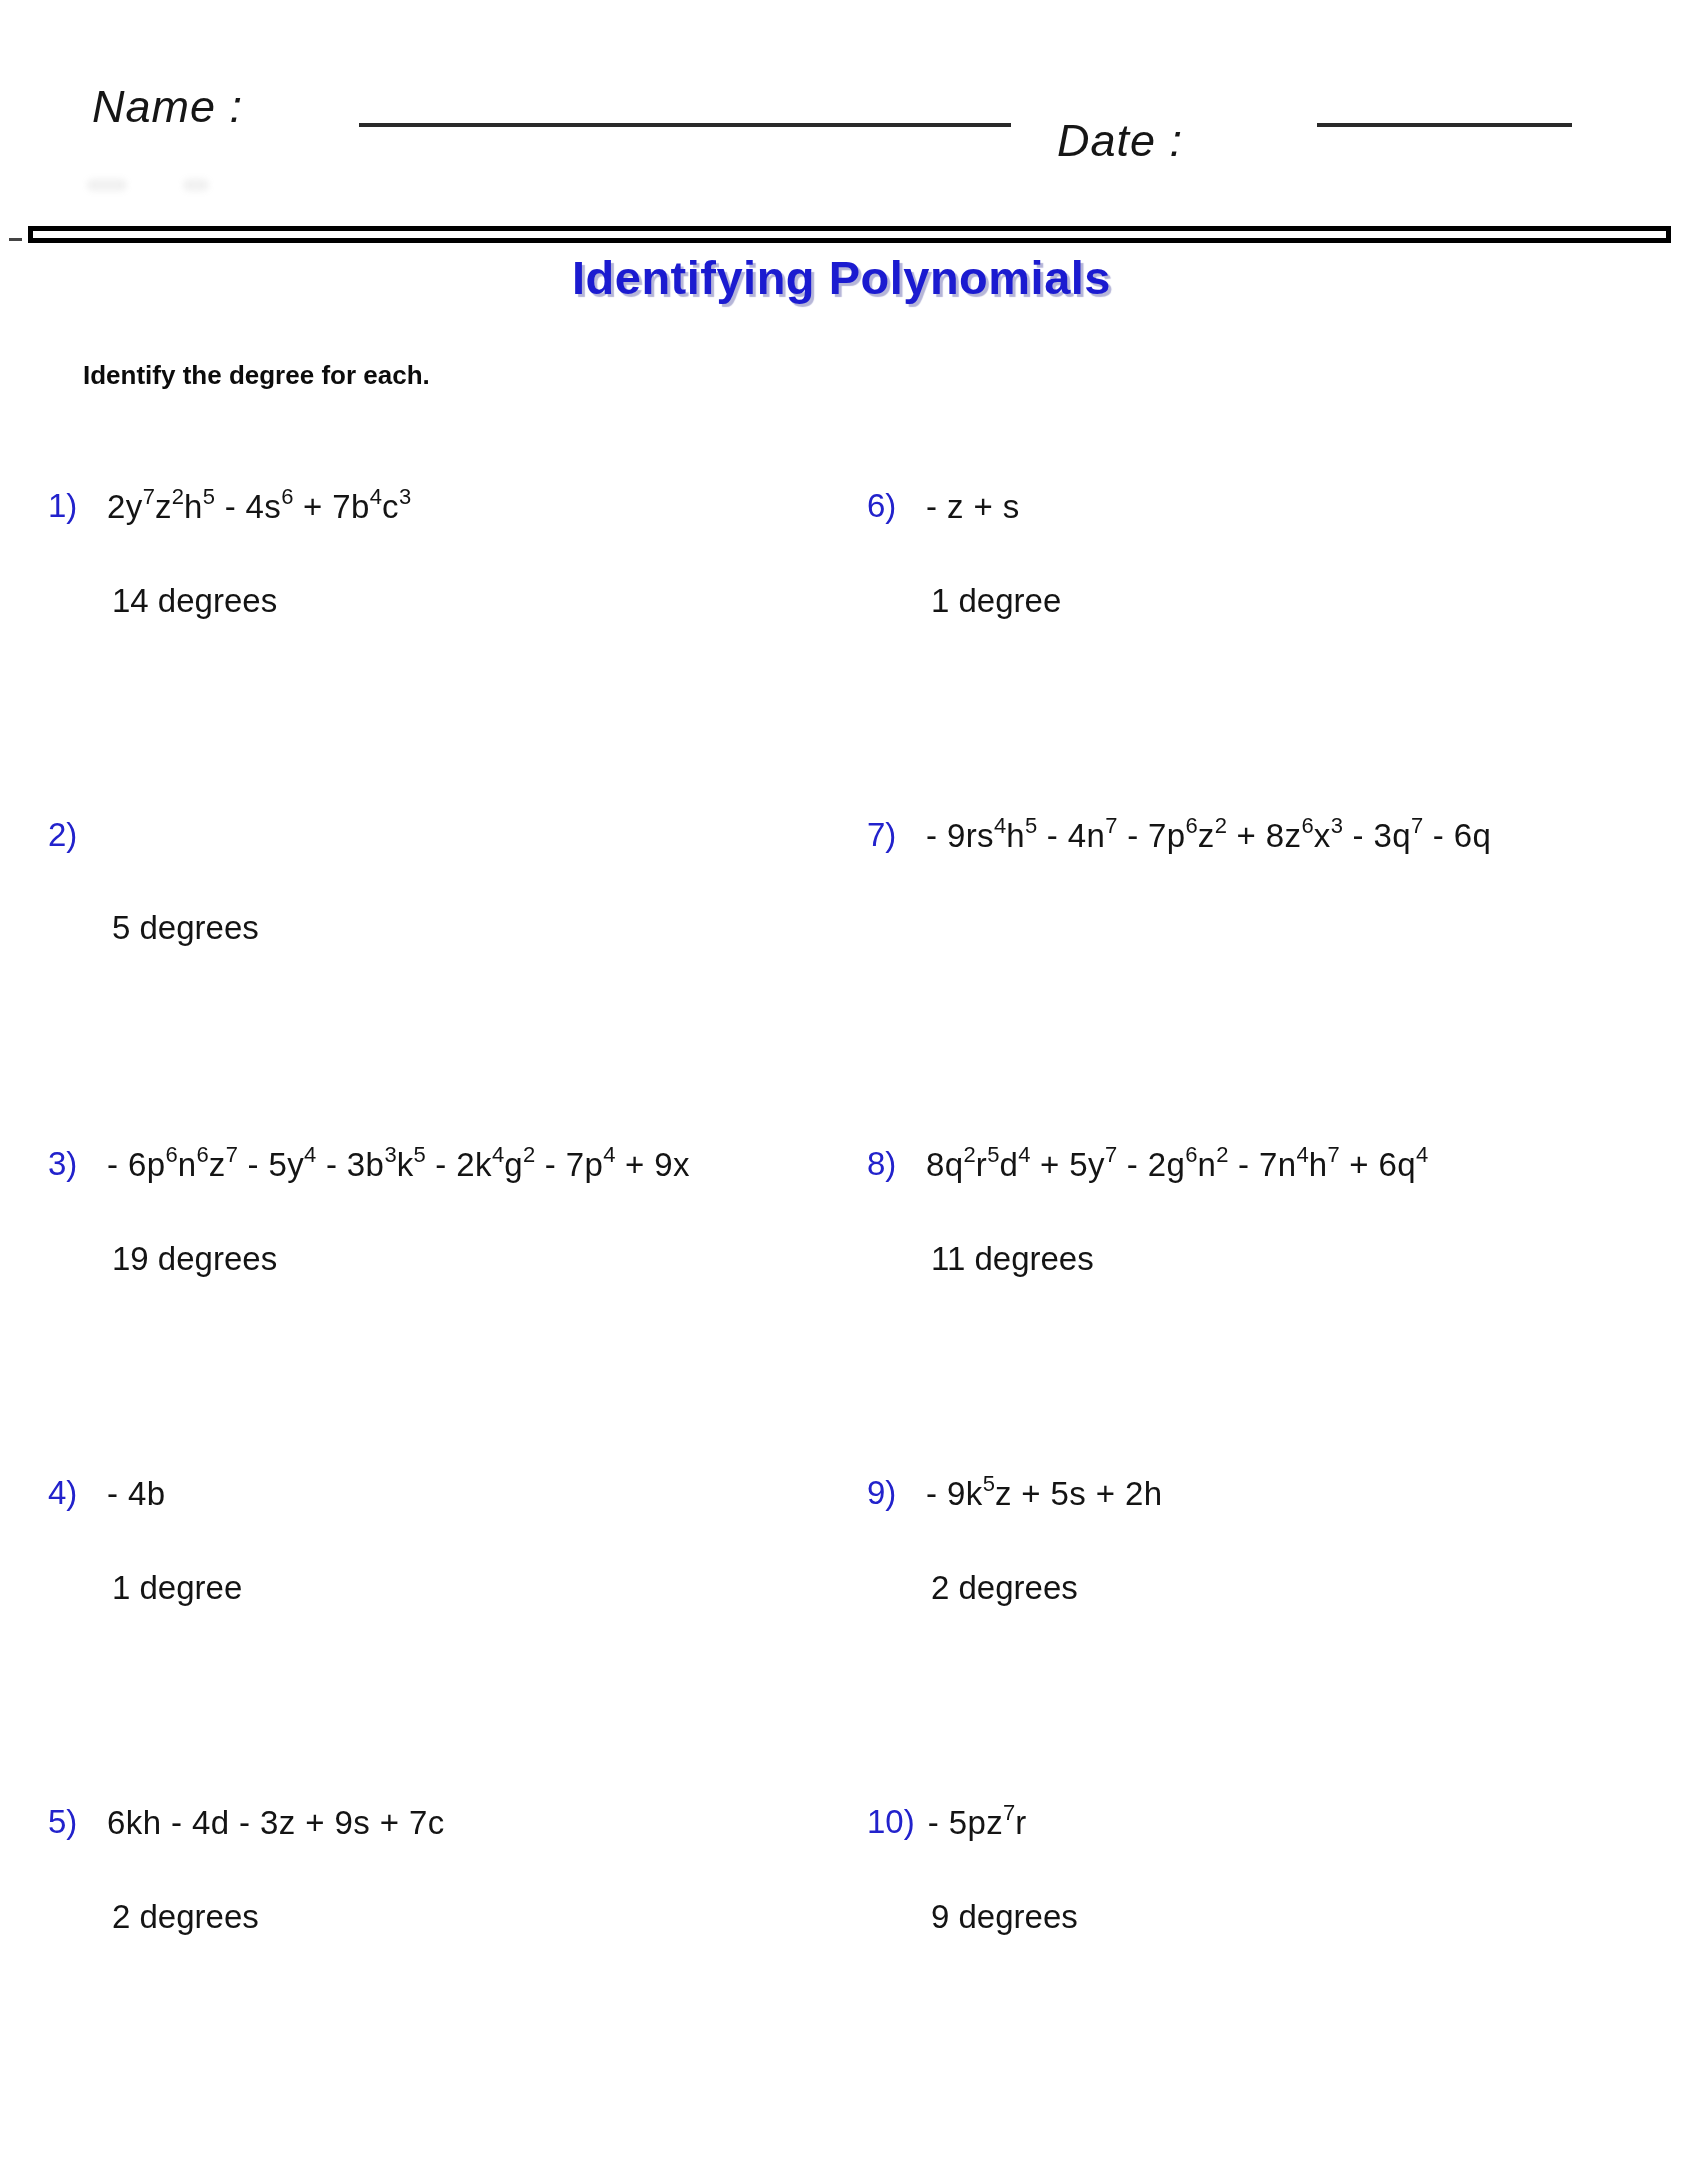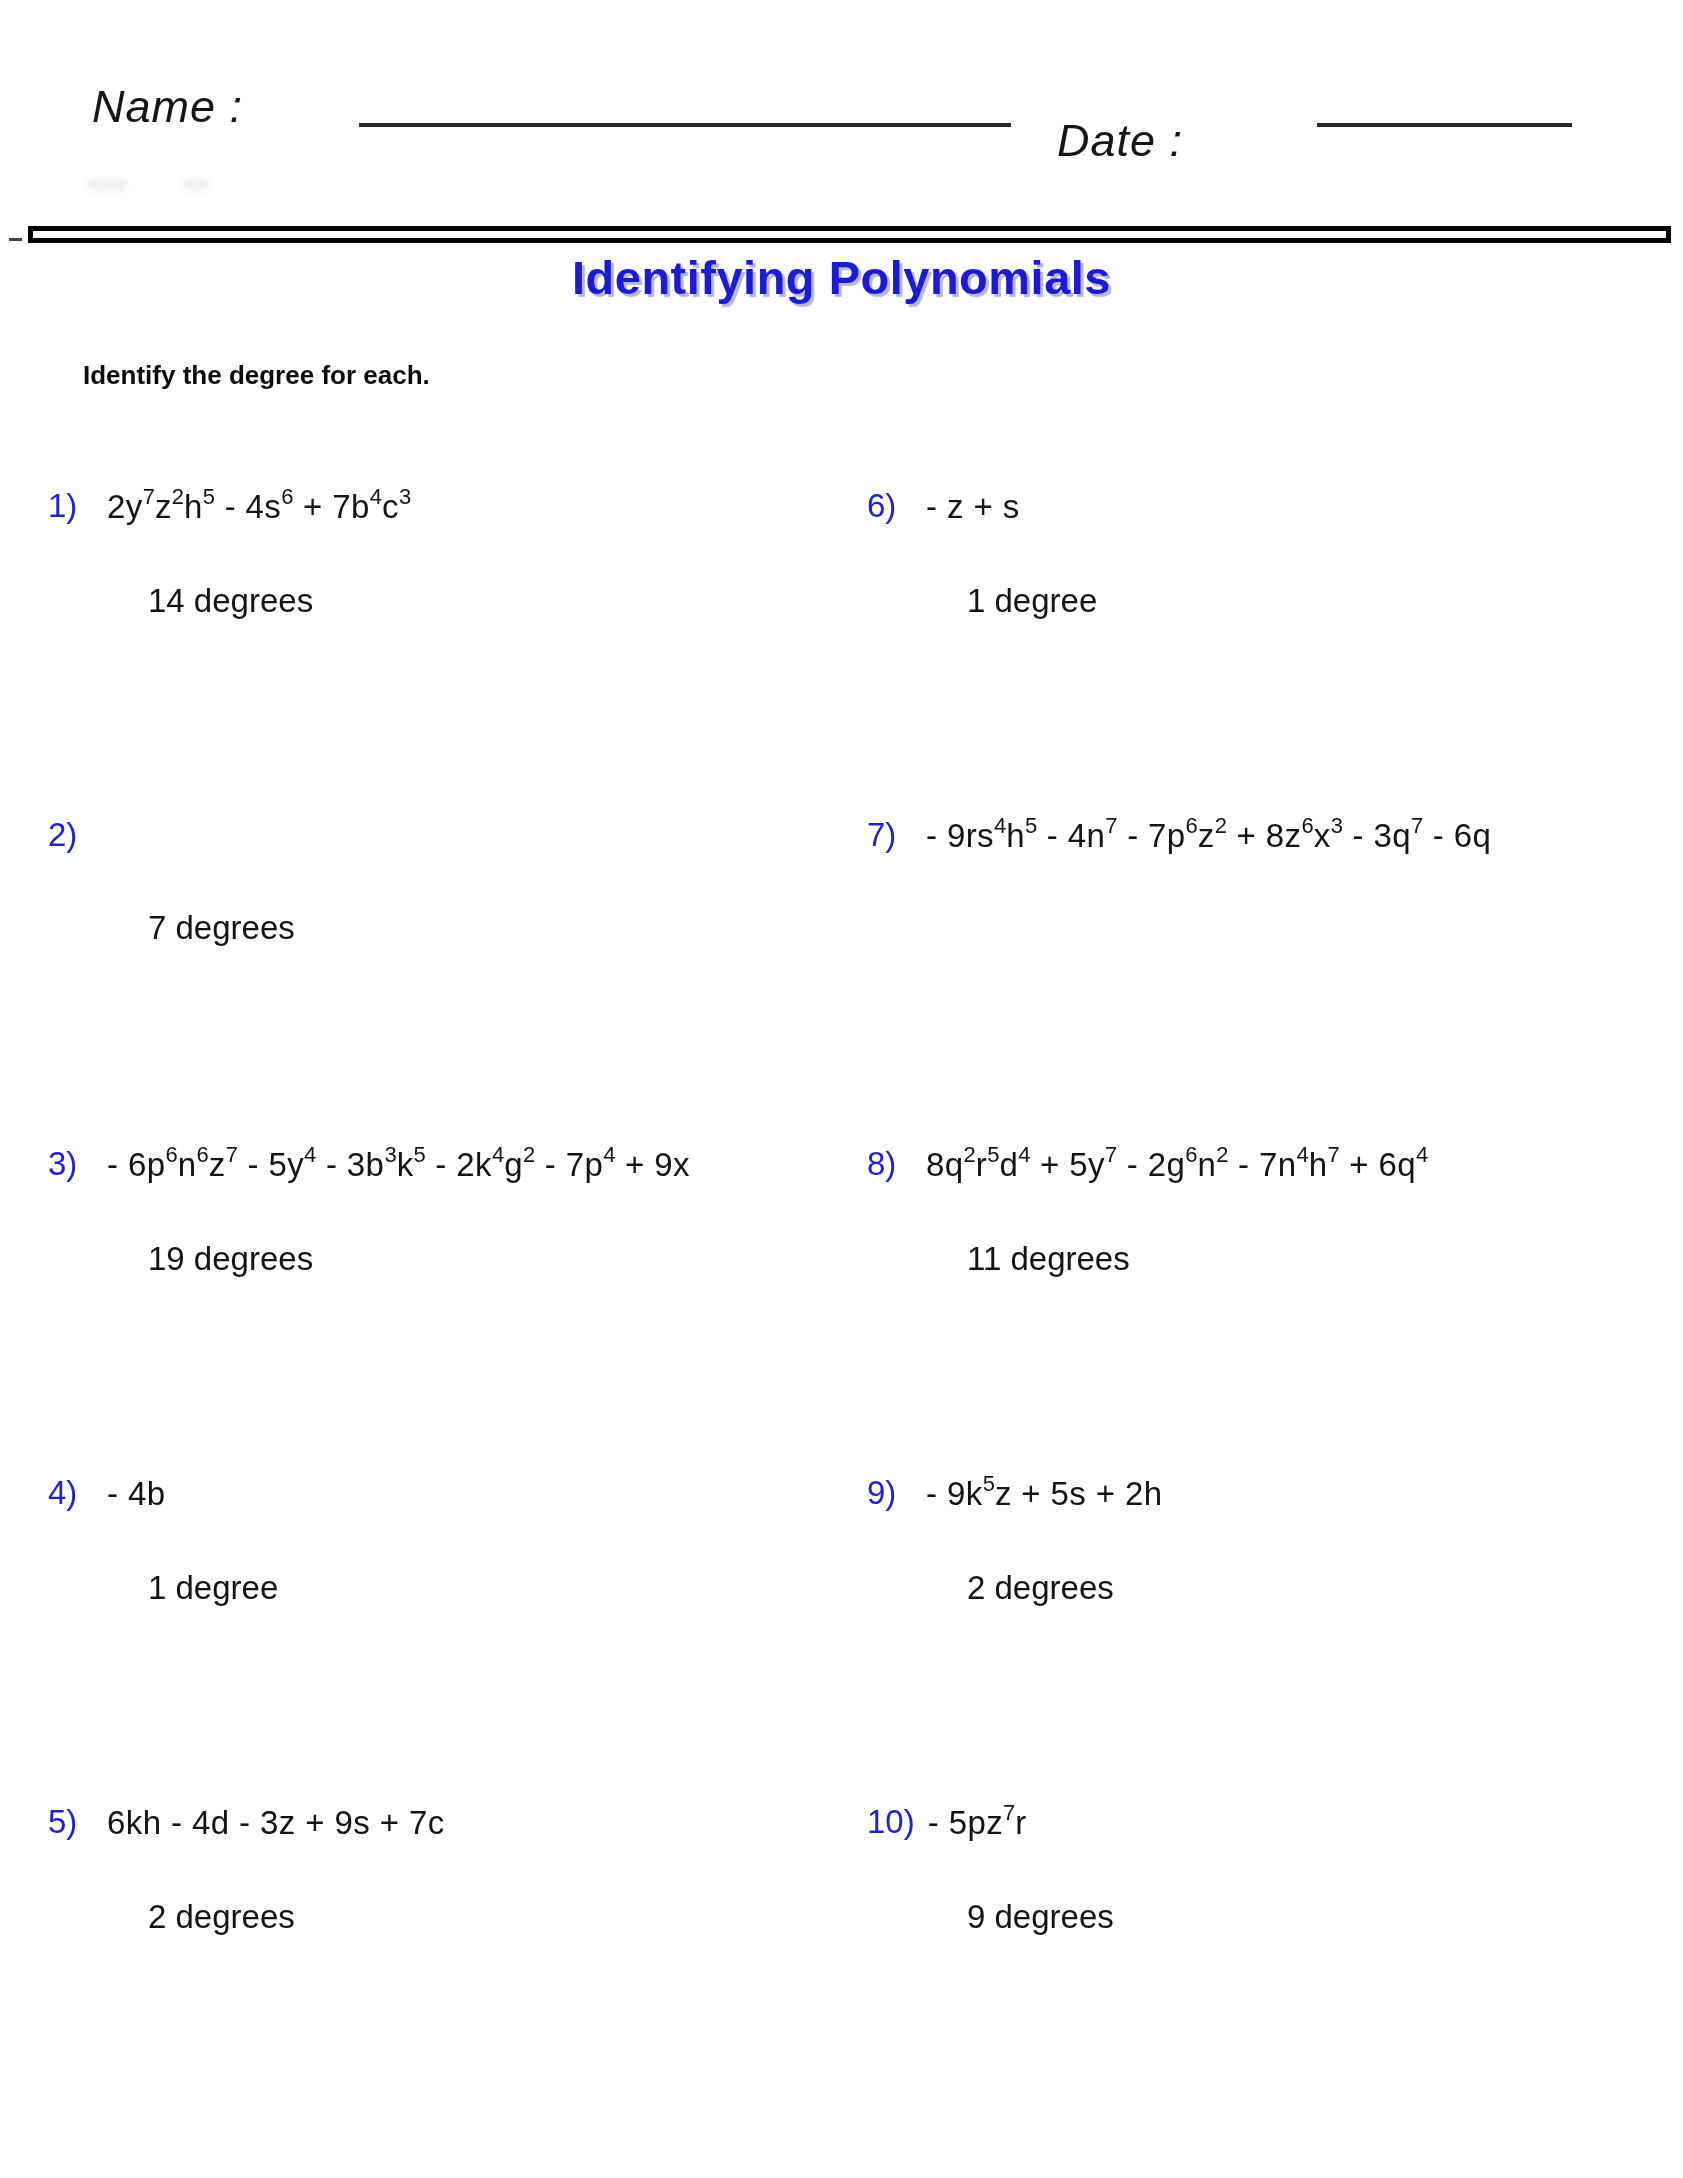--- a/index.html
+++ b/index.html
@@ -116,21 +116,21 @@
   }
   .expr sup{
     font-size:22px;
     line-height:0;
     position:relative;
     top:-0.10em;
     vertical-align:super;
     letter-spacing:0;
   }
   .answer{
-    margin-left:100px;
+    margin-left:64px;
     margin-top:55px;
     font-size:33px;
     color:#141414;
   }
 </style>
 </head>
 <body>
 
 <div id="name-label" class="hdr-label">Name :</div>
 <div id="name-line" class="write-line"></div>
@@ -152,21 +152,21 @@
       <span class="pnum">1)</span>
       <span class="expr"><span>2y</span><sup>7</sup><span>z</span><sup>2</sup><span>h</span><sup>5</sup><span> - 4s</span><sup>6</sup><span> + 7b</span><sup>4</sup><span>c</span><sup>3</sup></span>
     </div>
     <div class="answer">14 degrees</div>
   </div>
 
   <div class="problem">
     <div class="expr-row">
       <span class="pnum">2)</span>
     </div>
-    <div class="answer">7 degrees</div>
+    <div class="answer">5 degrees</div>
   </div>
 
   <div class="problem">
     <div class="expr-row">
       <span class="pnum">3)</span>
       <span class="expr"><span>- 6p</span><sup>6</sup><span>n</span><sup>6</sup><span>z</span><sup>7</sup><span> - 5y</span><sup>4</sup><span> - 3b</span><sup>3</sup><span>k</span><sup>5</sup><span> - 2k</span><sup>4</sup><span>g</span><sup>2</sup><span> - 7p</span><sup>4</sup><span> + 9x</span></span>
     </div>
     <div class="answer">19 degrees</div>
   </div>
 

